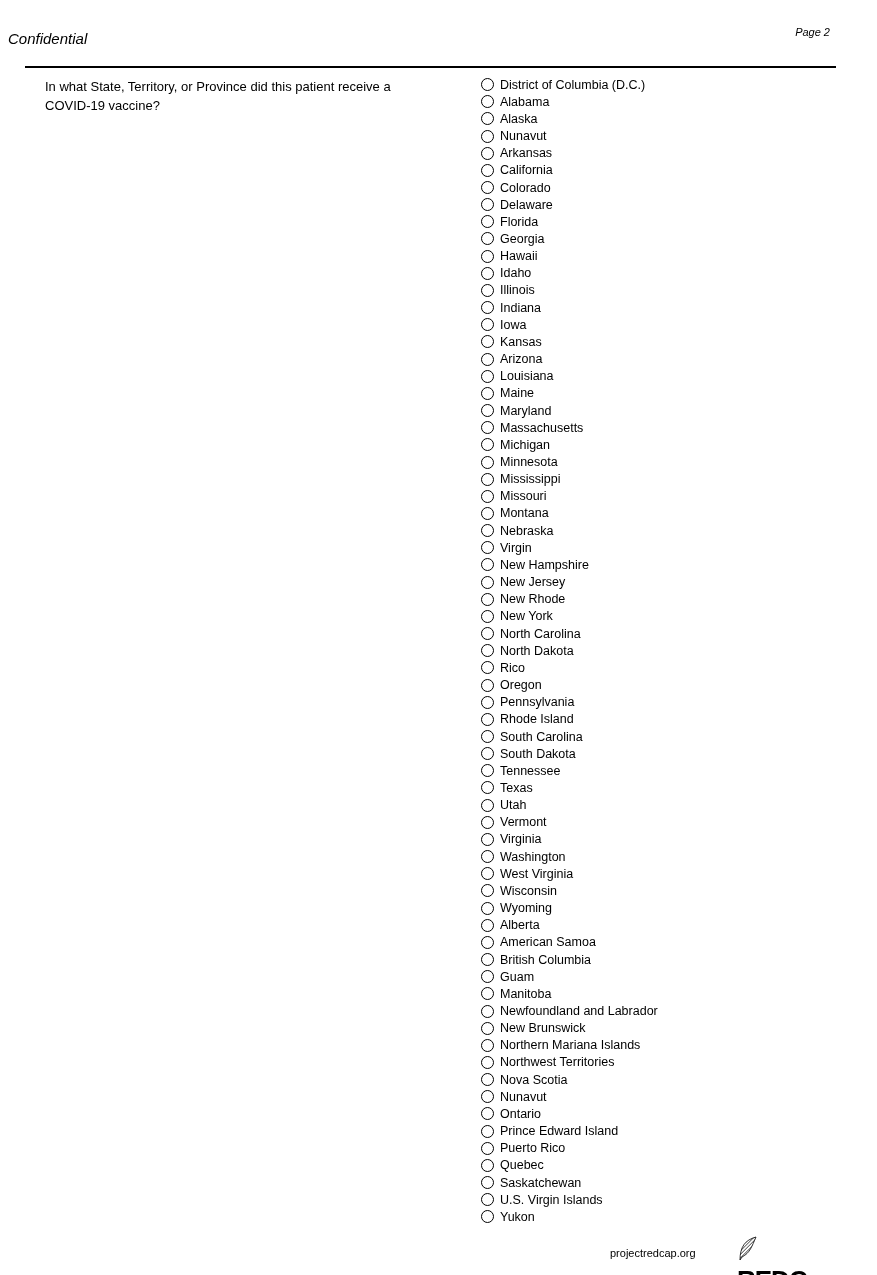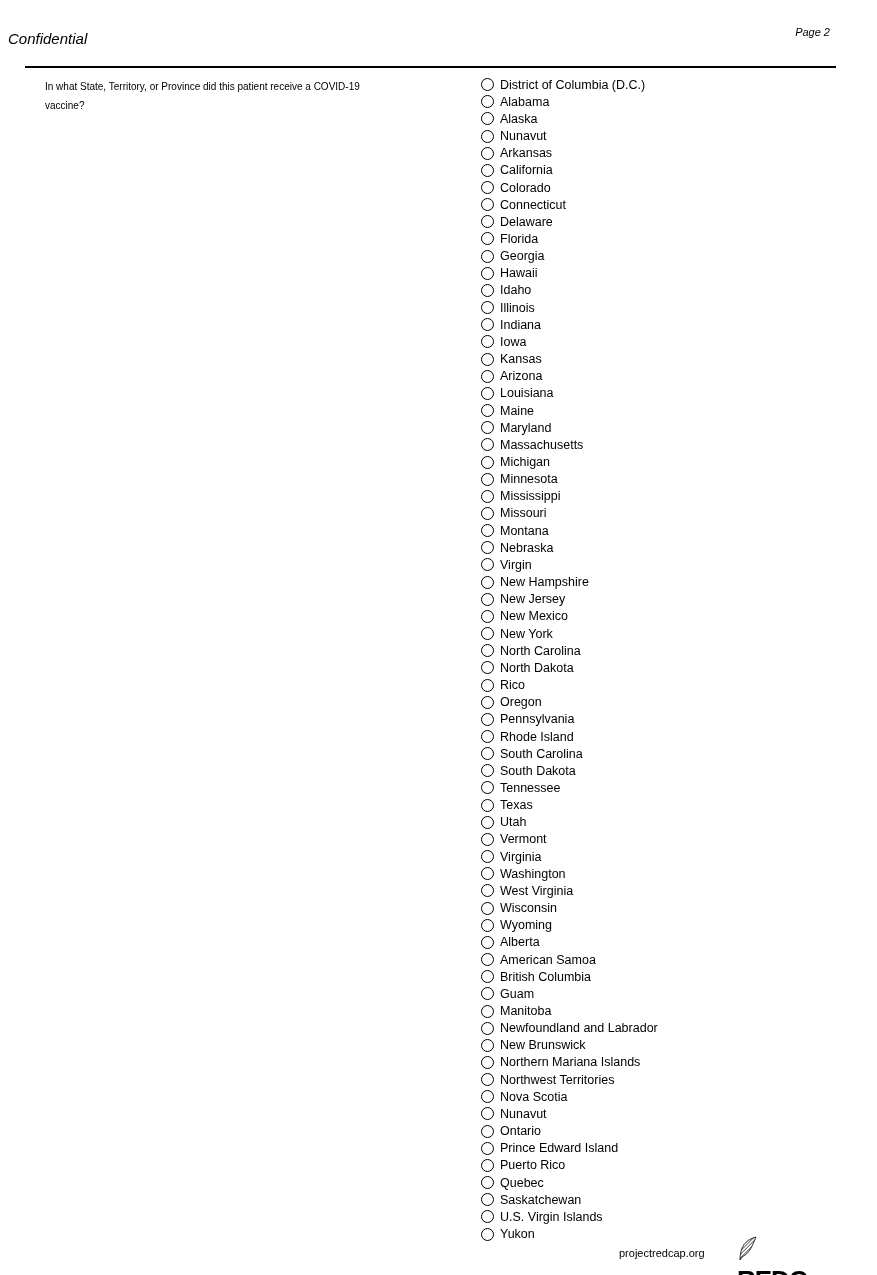--- a/index.html
+++ b/index.html
@@ -28,21 +28,21 @@
   .header-rule {
     position: absolute;
     left: 25px; top: 66px;
     width: 811px; height: 1.6px;
     background: #000000;
   }
   .question-text {
     position: absolute;
     left: 45px; top: 77px;
     width: 350px;
-    font-size: 10px;
+    font-size: 13px;
     line-height: 19px;
   }
   .options {
     position: absolute;
     left: 481px; top: 76px;
     width: 370px;
   }
   .option-row {
     display: flex;
     align-items: center;
@@ -62,21 +62,20 @@
   }
   .footer-timestamp {
     position: absolute;
     left: 47px; top: 1315px;
     font-size: 12px;
   }
   .footer-site {
     position: absolute;
     left: 610px; top: 1247px;
     font-size: 11px;
-    margin-left: 9px;
   }
   .redcap-logo {
     position: absolute;
     left: 737px; top: 1238px;
     display: flex;
     align-items: flex-start;
     flex-direction: column;
   }
   .redcap-leaf {
     margin-top: -2px;
@@ -131,24 +130,20 @@
     <div class="option-row">
       <span class="radio"></span>
       <span class="option-label">California</span>
     </div>
     <div class="option-row">
       <span class="radio"></span>
       <span class="option-label">Colorado</span>
     </div>
     <div class="option-row">
       <span class="radio"></span>
-      <span class="option-label">Connecticut</span>
-    </div>
-    <div class="option-row">
-      <span class="radio"></span>
       <span class="option-label">Delaware</span>
     </div>
     <div class="option-row">
       <span class="radio"></span>
       <span class="option-label">Florida</span>
     </div>
     <div class="option-row">
       <span class="radio"></span>
       <span class="option-label">Georgia</span>
     </div>
@@ -227,21 +222,21 @@
     <div class="option-row">
       <span class="radio"></span>
       <span class="option-label">New Hampshire</span>
     </div>
     <div class="option-row">
       <span class="radio"></span>
       <span class="option-label">New Jersey</span>
     </div>
     <div class="option-row">
       <span class="radio"></span>
-      <span class="option-label">New Mexico</span>
+      <span class="option-label">New Rhode</span>
     </div>
     <div class="option-row">
       <span class="radio"></span>
       <span class="option-label">New York</span>
     </div>
     <div class="option-row">
       <span class="radio"></span>
       <span class="option-label">North Carolina</span>
     </div>
     <div class="option-row">

